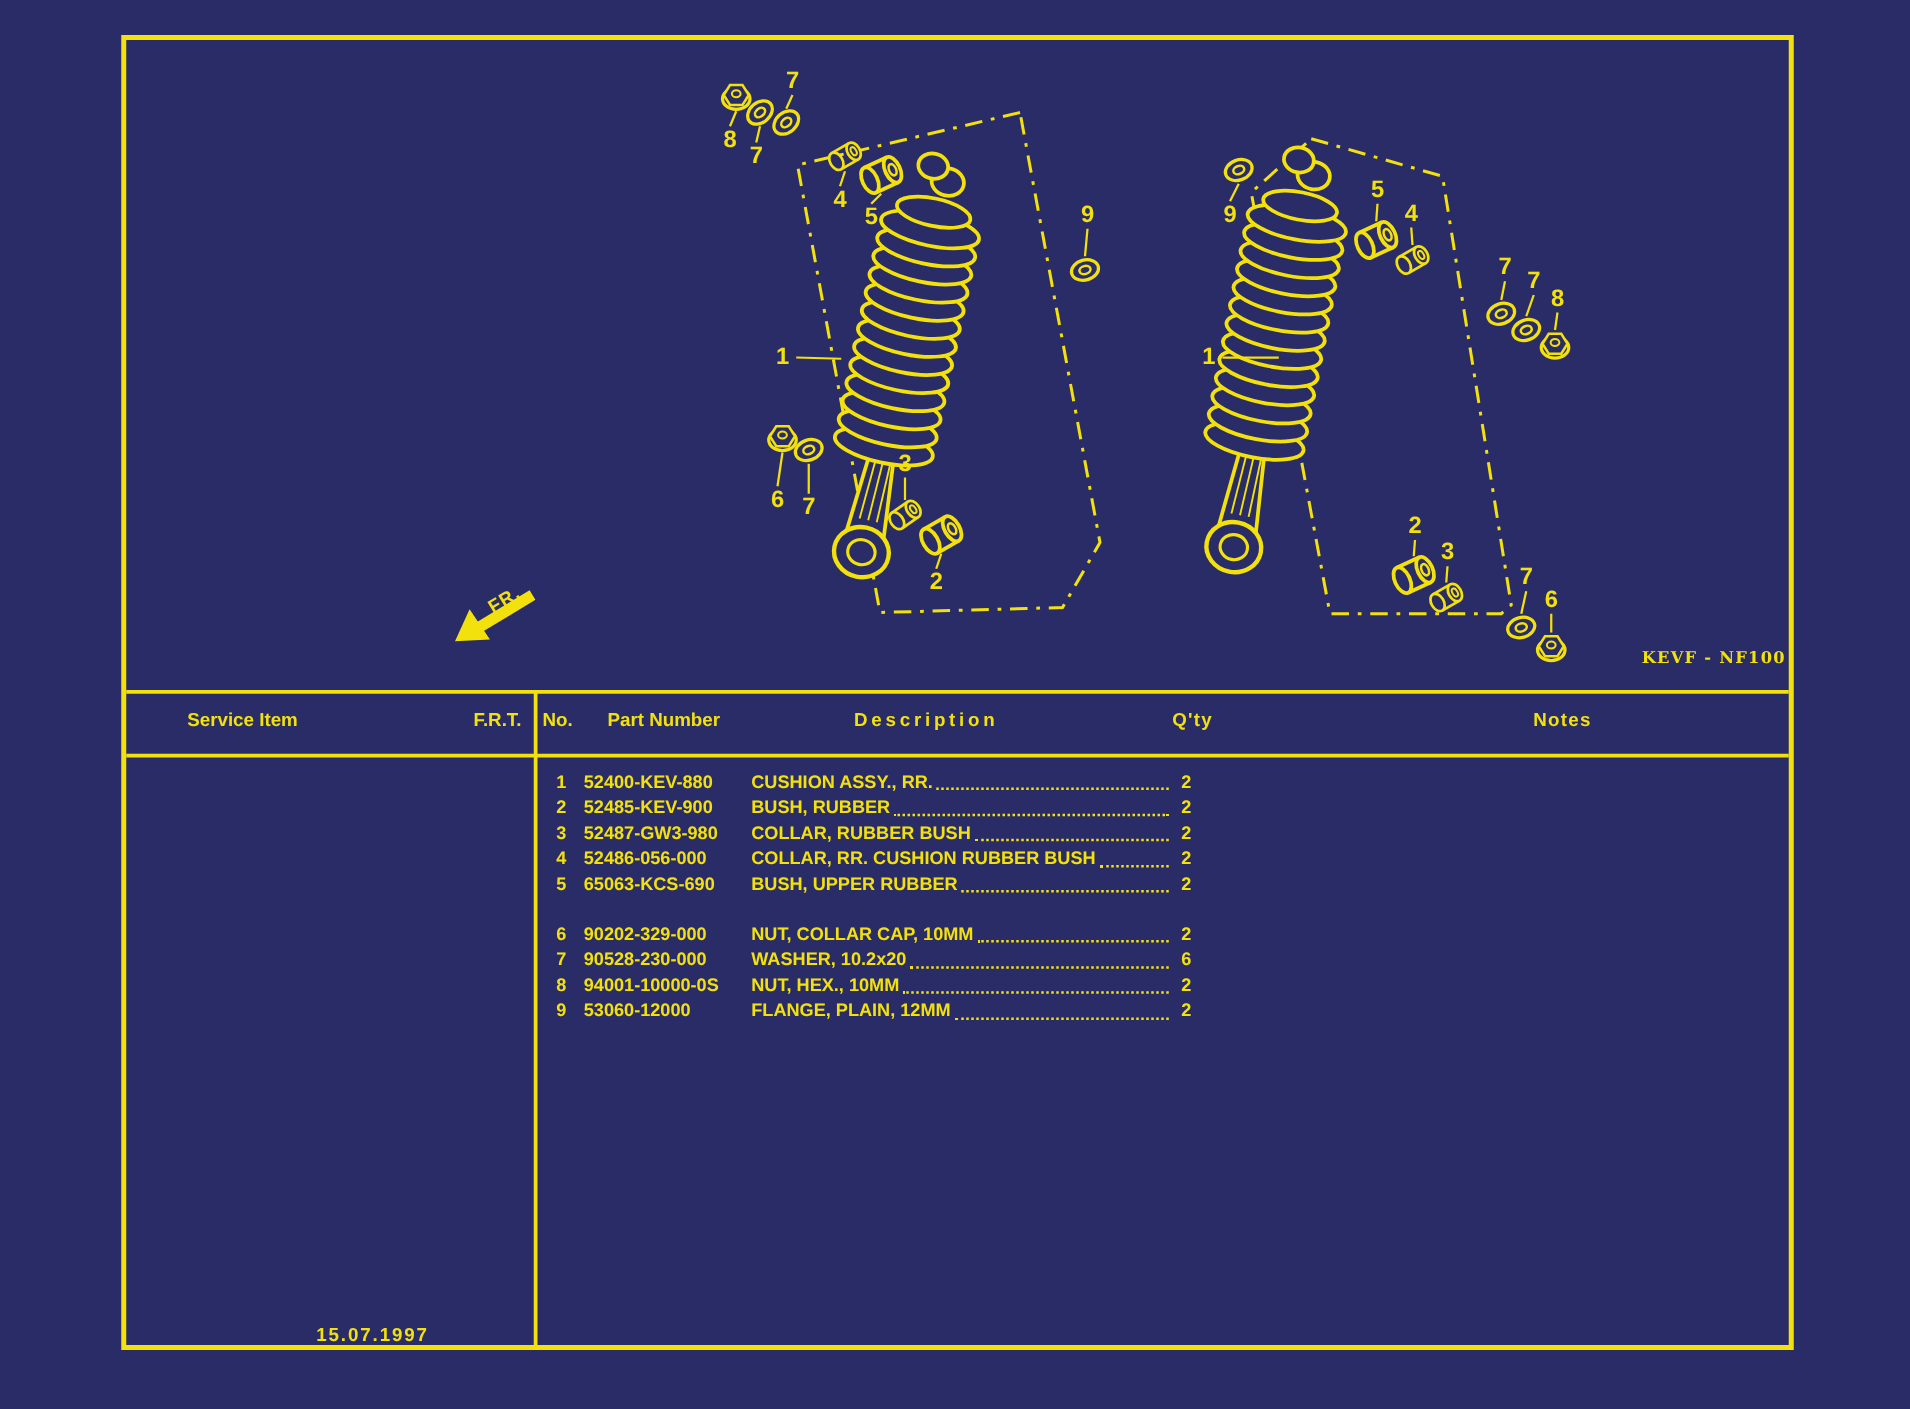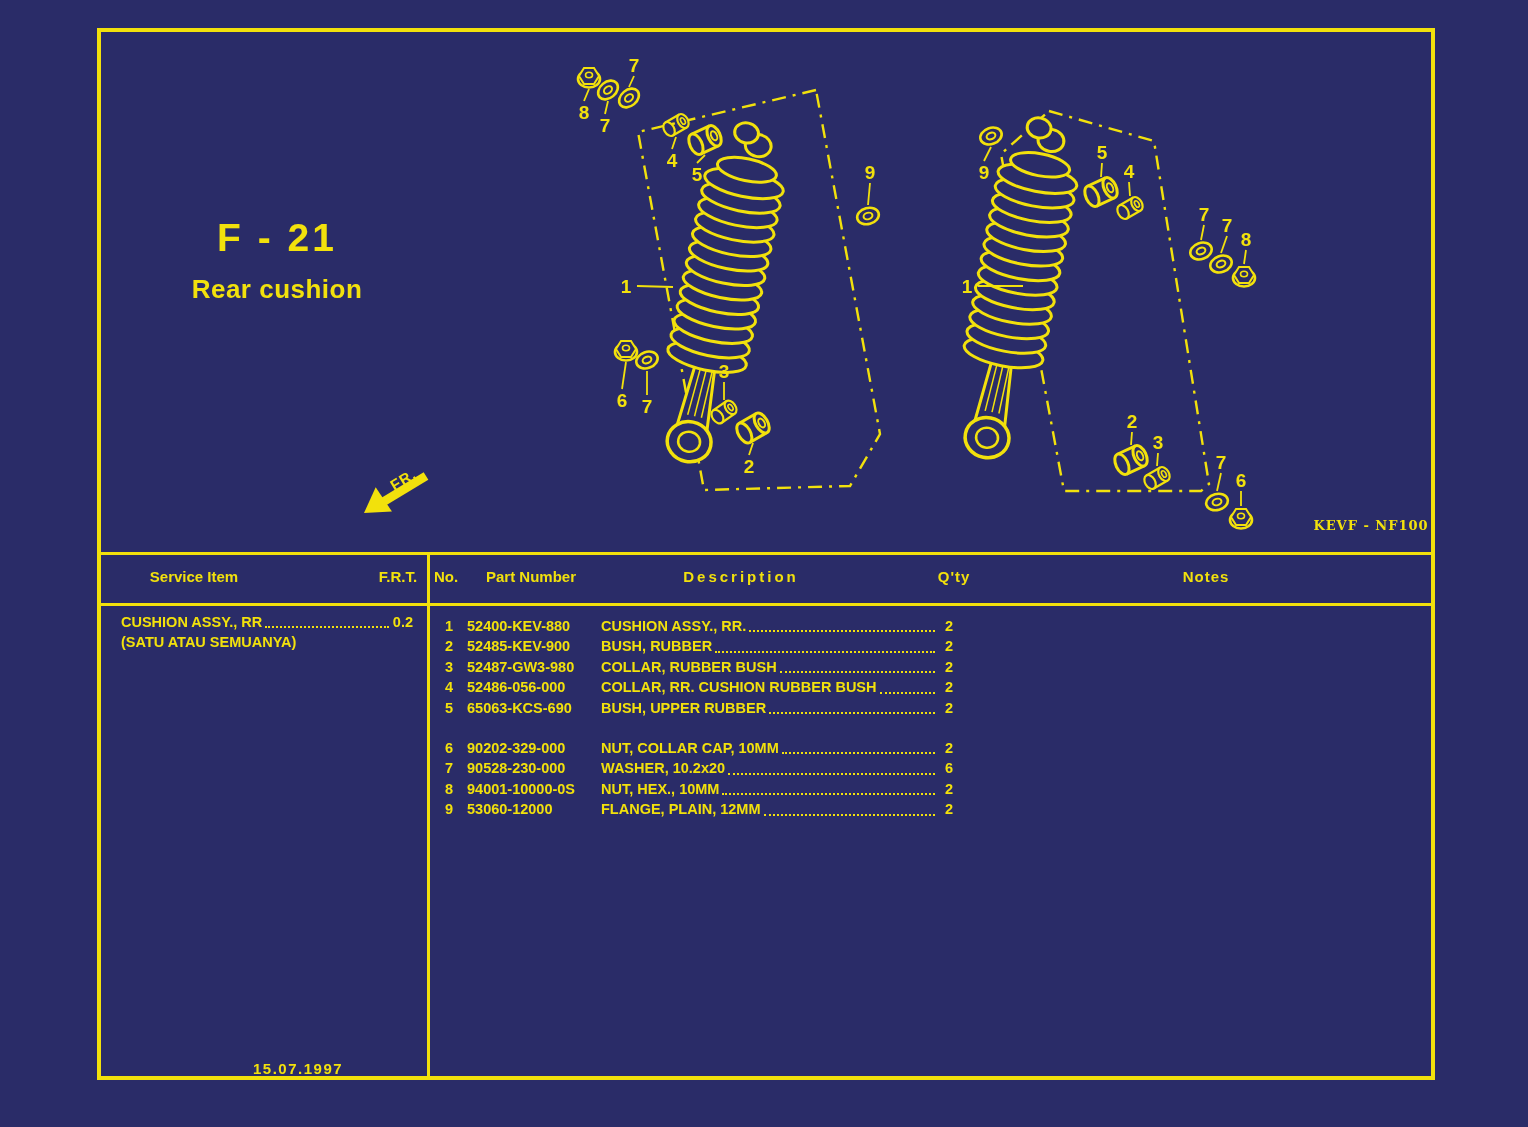--- a/index.html
+++ b/index.html
@@ -26,21 +26,21 @@
   .sec-code{font-size:39px;font-weight:bold;letter-spacing:3px;}
   .sec-name{font-size:26px;font-weight:bold;margin-top:14px;letter-spacing:0.5px;}
 
   .h-div{position:absolute;left:0;top:520px;width:100%;height:3px;background:var(--ink);}
   .v-div{position:absolute;left:326px;top:520px;bottom:0;width:3px;background:var(--ink);}
   .th-line{position:absolute;left:0;top:571px;width:100%;height:3px;background:var(--ink);}
 
   .th{position:absolute;top:536px;transform:translateX(-50%);font-size:15px;font-weight:bold;white-space:nowrap;}
   .th.desc{letter-spacing:3px;}
   .th.qty{letter-spacing:1px;}
-  .th.notes{letter-spacing:1px;}
+  .th.notes{letter-spacing:1px;margin-left:44px;}
 
   .serv-body{position:absolute;left:0;top:580px;width:326px;box-sizing:border-box;padding:0 14px 0 20px;}
   .srow{display:flex;align-items:flex-end;font-size:14.5px;font-weight:bold;line-height:20.4px;white-space:nowrap;}
   .s-frt{text-align:right;}
   .dots{flex:1;border-bottom:2px dotted var(--ink);margin:0 4px 4px 3px;min-width:6px;}
 
   .parts-body{position:absolute;left:326px;top:584px;width:1012px;}
   .pgroup.second{margin-top:20px;}
   .prow{display:flex;align-items:flex-end;font-size:14.5px;font-weight:bold;line-height:20.4px;white-space:nowrap;}
   .c-no{width:26px;text-align:right;}
@@ -312,49 +312,33 @@
 
     <g>
       <line x1="325" y1="444" x2="282" y2="470" stroke="var(--ink)" stroke-width="9"></line>
       <polygon points="263,481 276,456 291,481" fill="var(--ink)" transform="rotate(-3 263 481)"></polygon>
       <text class="fr-label" x="305" y="452" text-anchor="middle" transform="rotate(-31 305 452)">FR.</text>
     </g>
 
     <text class="kevf" x="1270" y="498" text-anchor="middle">KEVF - NF100</text>
   </svg>
 
-  <div class="title-block">
-    <div class="sec-code">F - 21</div>
-    <div class="sec-name">Rear cushion</div>
-  </div>
 
   <div class="h-div"></div>
   <div class="v-div"></div>
   <div class="th-line"></div>
 
   <span class="th" style="left:93px">Service Item</span>
   <span class="th" style="left:297px">F.R.T.</span>
   <span class="th" style="left:345px">No.</span>
   <span class="th" style="left:430px">Part Number</span>
   <span class="th desc" style="left:640px">Description</span>
   <span class="th qty" style="left:853px">Q'ty</span>
   <span class="th notes" style="left:1105px">Notes</span>
 
-  <div class="serv-body" id="serv-body">
-  <div class="srow">
-    <span class="s-item">CUSHION ASSY., RR</span>
-    <span class="dots"></span>
-    <span class="s-frt">0.2</span>
-  </div>
-
-  <div class="srow">
-    <span class="s-item">(SATU ATAU SEMUANYA)</span>
-
-  </div>
-</div>
   <div class="parts-body" id="parts-body">
       <div class="pgroup">
   <div class="prow">
     <span class="c-no">1</span>
     <span class="c-part">52400-KEV-880</span>
     <span class="mid">
       <span class="c-desc">CUSHION ASSY., RR.</span>
       <span class="dots"></span>
       <span class="c-qty">2</span>
     </span>

